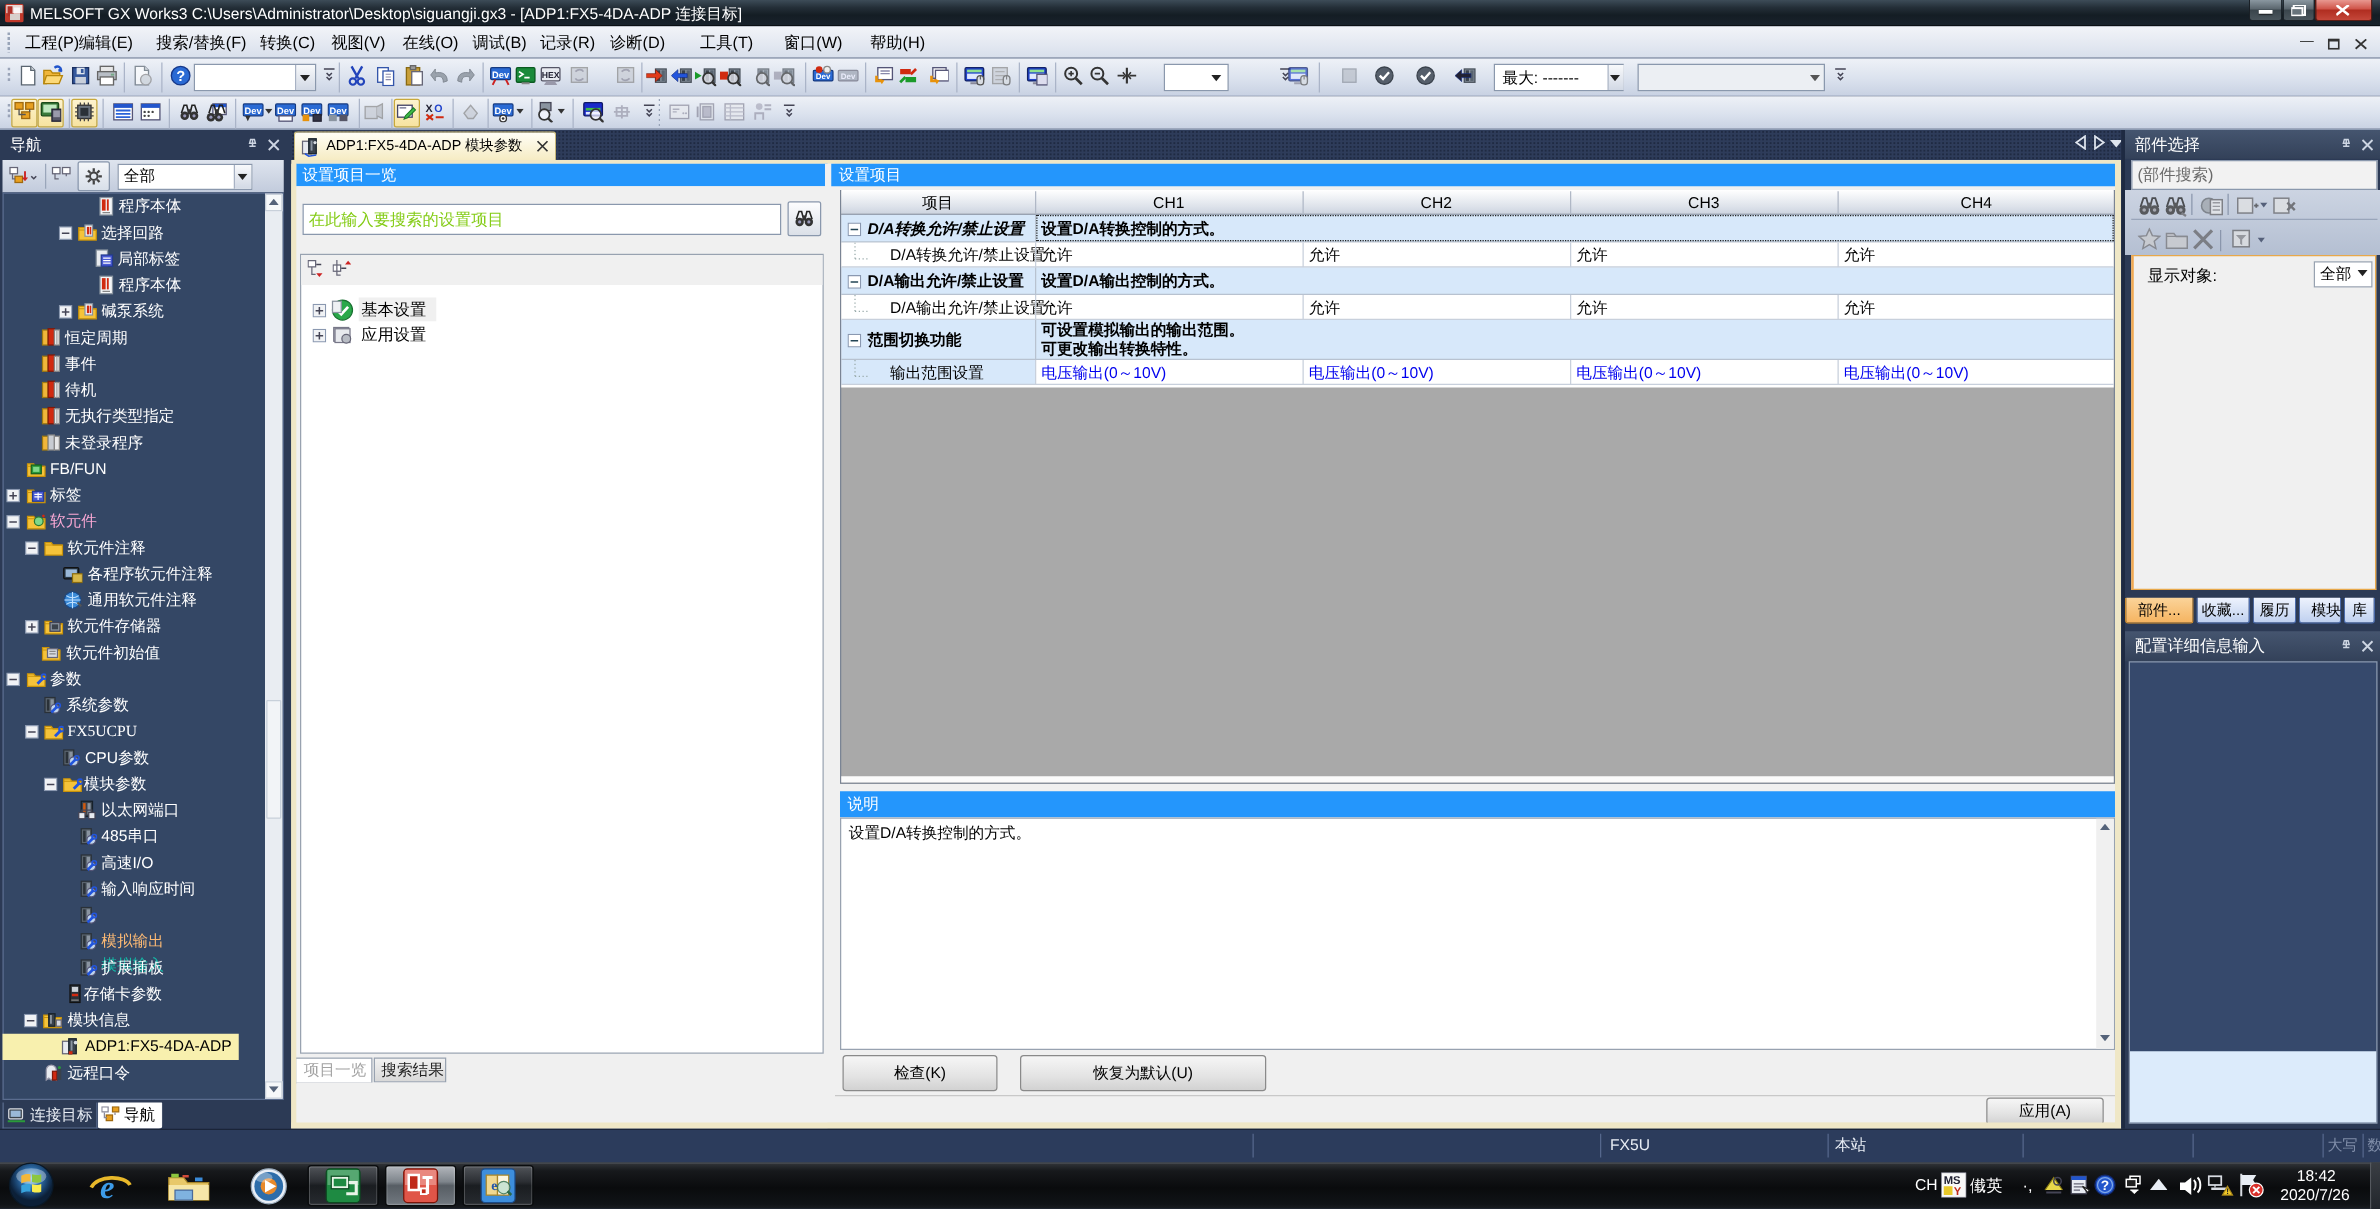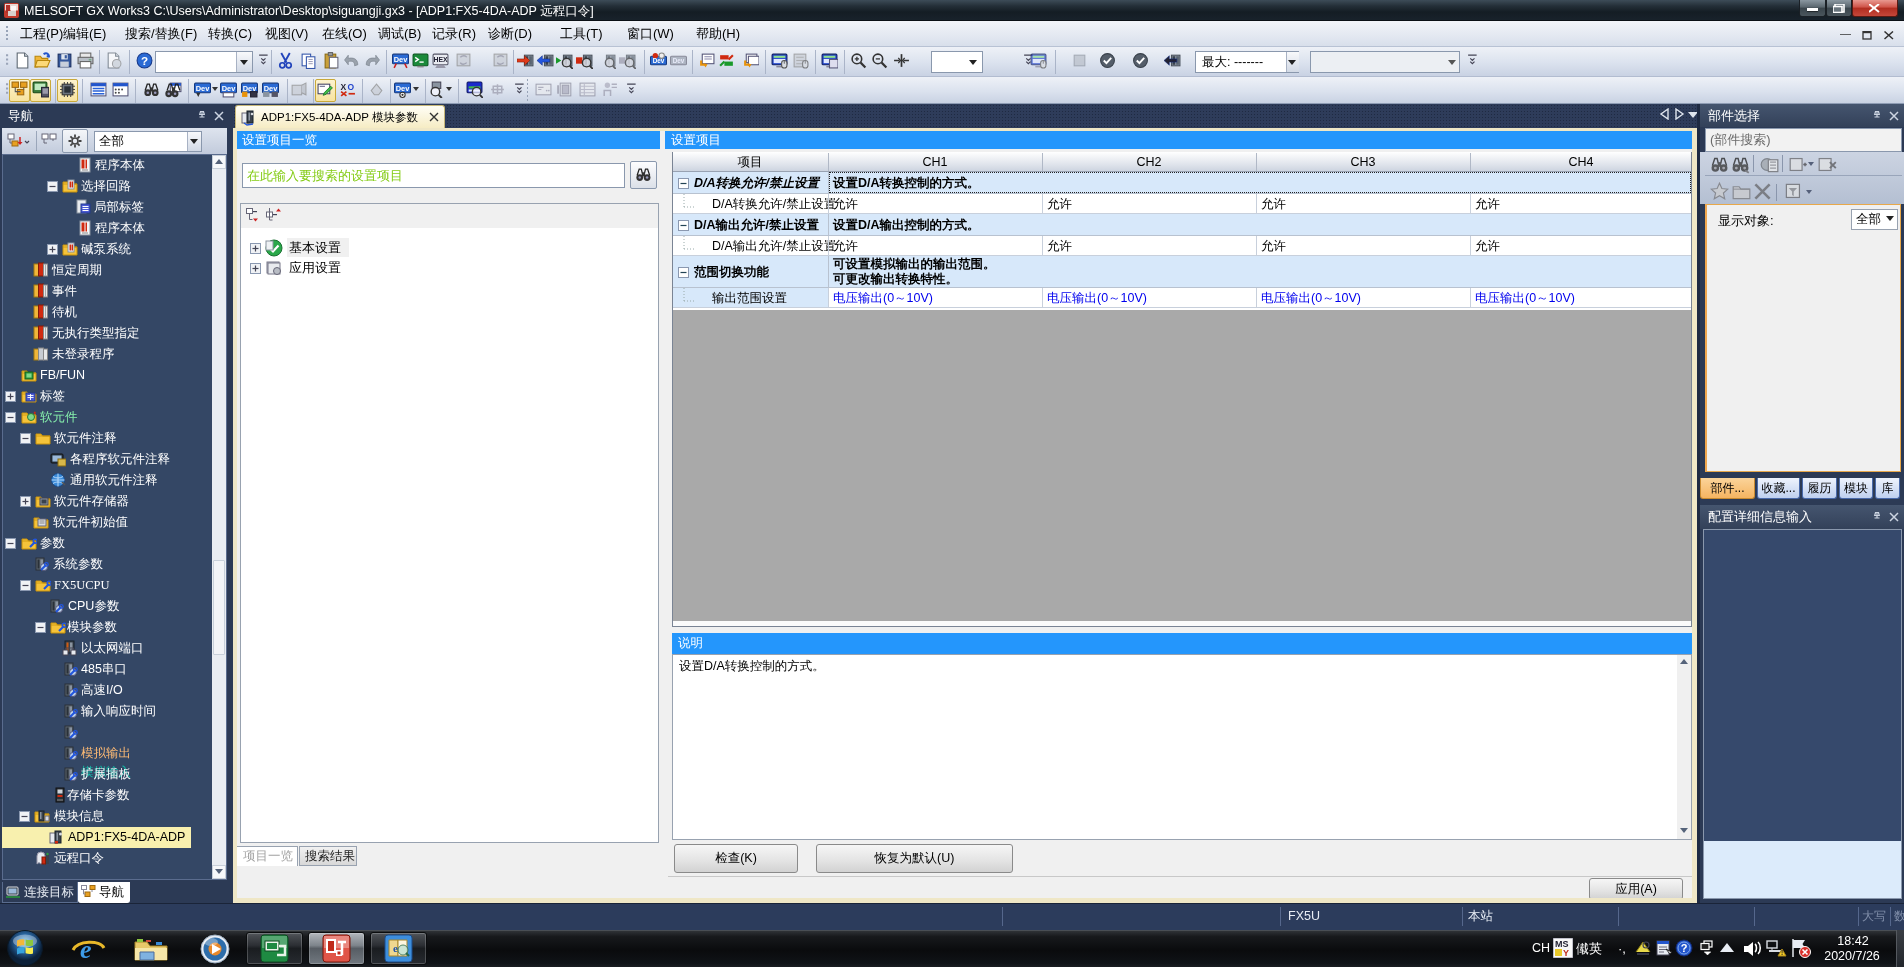--- a/index.html
+++ b/index.html
@@ -7,21 +7,21 @@
 </style></head><body>
 
 <div class="a" style="left:0px;top:0px;width:1904px;height:21px;background:linear-gradient(#3d4c58 0%,#242f38 30%,#141d24 60%,#18222b 100%);border-bottom:1px solid #0a0f14"></div>
 <svg class="a" style="left:4px;top:3px" width="15" height="15" viewBox="0 0 15 15">
     <rect x="0" y="0" width="15" height="15" rx="2" fill="#c0392b"></rect>
     <rect x="1" y="1" width="13" height="6.5" fill="#e8d8d4"></rect>
     <rect x="2" y="2" width="4" height="8" fill="#b03028"></rect>
     <rect x="7" y="3" width="5" height="5" fill="#fff" opacity="0.8"></rect>
     <rect x="4" y="8" width="8" height="5" fill="#d8d0cc"></rect>
   </svg>
-<div class="t" style="left:24px;top:3px;font-size:12.5px;color:#fff;height:16px;line-height:16px;">MELSOFT GX Works3 C:\Users\Administrator\Desktop\siguangji.gx3 - [ADP1:FX5-4DA-ADP 远程口令]</div>
+<div class="t" style="left:24px;top:3px;font-size:12.5px;color:#fff;height:16px;line-height:16px;">MELSOFT GX Works3 C:\Users\Administrator\Desktop\siguangji.gx3 - [ADP1:FX5-4DA-ADP 连接目标]</div>
 <div class="a" style="left:1799px;top:0px;width:27px;height:17px;background:linear-gradient(#8a97a0,#5a666e 45%,#3a454c 50%,#4a555c);border:1px solid #1a2026;border-top:none;border-radius:0 0 3px 3px"></div>
 <div class="a" style="left:1826px;top:0px;width:26px;height:17px;background:linear-gradient(#8a97a0,#5a666e 45%,#3a454c 50%,#4a555c);border:1px solid #1a2026;border-top:none;border-radius:0 0 3px 3px"></div>
 <div class="a" style="left:1852px;top:0px;width:46px;height:17px;background:linear-gradient(#e89890,#cf5348 45%,#b02d20 50%,#c4473a);border:1px solid #5a1a12;border-top:none;border-radius:0 0 3px 3px"></div>
 <div class="a" style="left:1807px;top:8px;width:11px;height:3px;background:#fff;box-shadow:0 1px 1px #0008"></div>
 <svg class="a" style="left:1833px;top:4px" width="12" height="9" viewBox="0 0 12 9">
     <rect x="2" y="0" width="9" height="8" fill="none" stroke="#fff" stroke-width="1.6"></rect>
     <rect x="0" y="2.5" width="9" height="6" fill="#68747c" stroke="#fff" stroke-width="1.6"></rect>
   </svg>
 <svg class="a" style="left:1869px;top:4px" width="11" height="9" viewBox="0 0 11 9">
     <path d="M0 0 L10 8 M10 0 L0 8" stroke="#fff" stroke-width="2"></path>
@@ -747,21 +747,21 @@
 <svg class="a" style="left:5px;top:412px" width="11" height="11" viewBox="0 0 11 11">
     <rect x="0.5" y="0.5" width="10" height="10" fill="#f0f2f5" stroke="#8a98b0"></rect>
     <path d="M2.5 5.5h6" stroke="#445" stroke-width="1.2"></path>
   </svg>
 <svg class="a" style="left:21px;top:409px" width="16" height="16" viewBox="0 0 16 16">
     <path d="M1 4h5l1.5 2H15v8H1z" fill="#f5c33a" stroke="#c8920a" stroke-width="1"></path>
     <path d="M1 6h14" stroke="#c8920a" stroke-width="0.8"></path>
     <circle cx="10" cy="8" r="3.5" fill="#7fd88a" stroke="#2a7a34"></circle>
     <path d="M13 3l1.5 1.5M14.5 3L13 4.5" stroke="#d02a10" stroke-width="1.2"></path>
   </svg>
-<div class="t" style="left:40px;top:407px;font-size:12.5px;color:#86efac;height:21px;line-height:21px;">软元件</div>
+<div class="t" style="left:40px;top:407px;font-size:12.5px;color:#f9a8d4;height:21px;line-height:21px;">软元件</div>
 <svg class="a" style="left:20px;top:433px" width="11" height="11" viewBox="0 0 11 11">
     <rect x="0.5" y="0.5" width="10" height="10" fill="#f0f2f5" stroke="#8a98b0"></rect>
     <path d="M2.5 5.5h6" stroke="#445" stroke-width="1.2"></path>
   </svg>
 <svg class="a" style="left:35px;top:430px" width="16" height="16" viewBox="0 0 16 16">
     <path d="M1 4h5l1.5 2H15v8H1z" fill="#f5c33a" stroke="#c8920a" stroke-width="1"></path>
     <path d="M1 6h14" stroke="#c8920a" stroke-width="0.8"></path>
   </svg>
 <div class="t" style="left:54px;top:428px;font-size:12.5px;color:#fff;height:21px;line-height:21px;">软元件注释</div>
 <svg class="a" style="left:50px;top:451px" width="16" height="16" viewBox="0 0 16 16">
@@ -1224,21 +1224,21 @@
     <path d="M0 0h8l-4 5z" fill="#222"></path>
   </svg>
 <div class="a" style="left:1700px;top:472px;width:204px;height:6px;background:#2c3a55"></div>
 <div class="a" style="left:1700px;top:478px;width:55px;height:21px;background:linear-gradient(#fbd49a,#f5b461);border:1px solid #c88a30;border-top:none;border-radius:0 0 3px 3px"></div>
 <div class="t" style="left:1700px;top:478px;font-size:12px;color:#000;width:55px;height:21px;line-height:21px;text-align:center;">部件...</div>
 <div class="a" style="left:1757px;top:478px;width:43px;height:21px;background:linear-gradient(#eef3fd,#bfd0ef);border:1px solid #4a6aaa;border-top:none;border-radius:0 0 3px 3px"></div>
 <div class="t" style="left:1757px;top:478px;font-size:12px;color:#000;width:43px;height:21px;line-height:21px;text-align:center;">收藏...</div>
 <div class="a" style="left:1802px;top:478px;width:35px;height:21px;background:linear-gradient(#eef3fd,#bfd0ef);border:1px solid #4a6aaa;border-top:none;border-radius:0 0 3px 3px"></div>
 <div class="t" style="left:1802px;top:478px;font-size:12px;color:#000;width:35px;height:21px;line-height:21px;text-align:center;">履历</div>
 <div class="a" style="left:1839px;top:478px;width:34px;height:21px;background:linear-gradient(#eef3fd,#bfd0ef);border:1px solid #4a6aaa;border-top:none;border-radius:0 0 3px 3px"></div>
-<div class="t" style="left:1839px;top:478px;font-size:12px;color:#000;width:34px;height:21px;line-height:21px;text-align:center;">模块</div>
+<div class="t" style="left:1839px;top:478px;font-size:12px;color:#000;width:34px;height:21px;line-height:21px;text-align:right;">模块</div>
 <div class="a" style="left:1875px;top:478px;width:25px;height:21px;background:linear-gradient(#eef3fd,#bfd0ef);border:1px solid #4a6aaa;border-top:none;border-radius:0 0 3px 3px"></div>
 <div class="t" style="left:1875px;top:478px;font-size:12px;color:#000;width:25px;height:21px;line-height:21px;text-align:center;">库</div>
 <div class="a" style="left:1700px;top:505px;width:204px;height:24px;background:linear-gradient(#45556f,#334159)"></div>
 <div class="t" style="left:1708px;top:505px;font-size:13px;color:#fff;height:24px;line-height:24px;">配置详细信息输入</div>
 <svg class="a" style="left:1871px;top:511px" width="12" height="12" viewBox="0 0 12 12">
     <path d="M6 1v6M3.5 7h5M4.5 1.5h3l.8 3h-4.6z" stroke="#cdd5e2" stroke-width="1.2" fill="none"></path>
   </svg>
 <svg class="a" style="left:1889px;top:512px" width="10" height="10" viewBox="0 0 10 10">
     <path d="M1 1l8 8M9 1l-8 8" stroke="#cdd5e2" stroke-width="1.5"></path>
   </svg>

